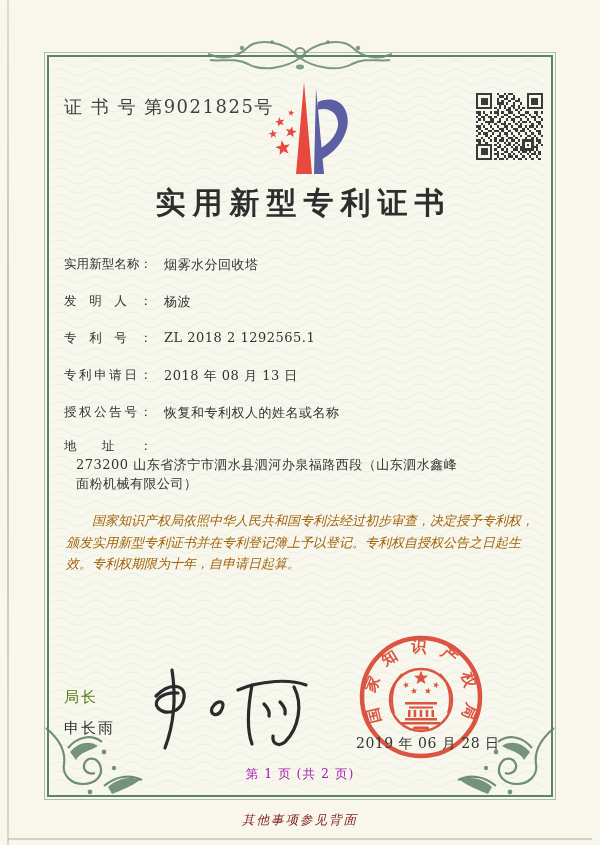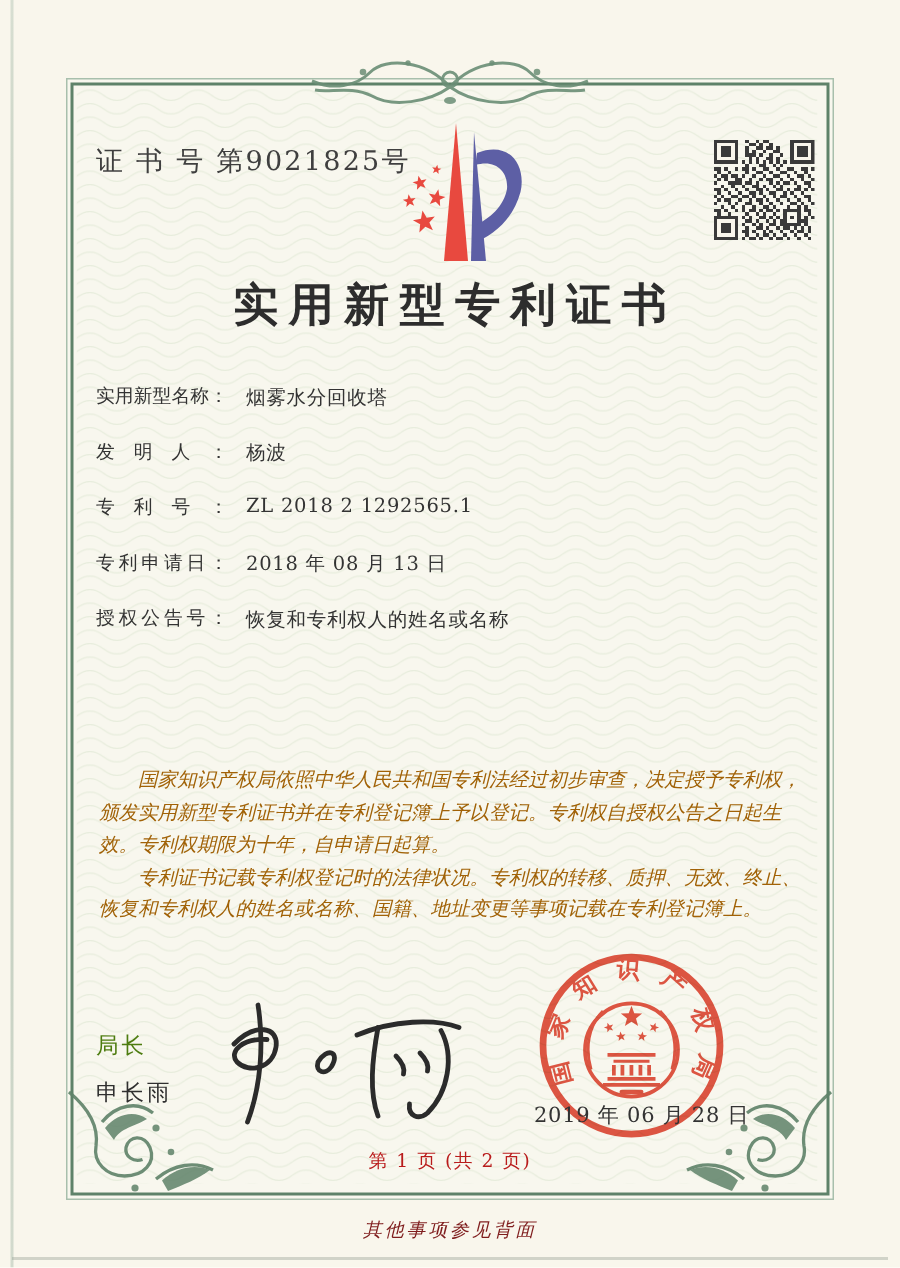--- a/index.html
+++ b/index.html
@@ -38,21 +38,21 @@
   .signer-title{position:absolute;left:64px;top:688px;font-size:15px;color:#4d7c0f;
     font-family:"DejaVu Sans","Liberation Sans",sans-serif;letter-spacing:2px;}
   .signer-name{position:absolute;left:64px;top:719px;font-size:15px;color:#2f2f2f;
     font-family:"DejaVu Sans","Liberation Sans",sans-serif;letter-spacing:2px;}
   .signature{position:absolute;left:134px;top:656px;width:200px;height:108px;}
   .seal{position:absolute;left:355px;top:631px;width:132px;height:132px;
     mix-blend-mode:multiply;opacity:.93;}
   .seal-date{position:absolute;left:356px;top:735px;width:150px;font-size:14px;
     letter-spacing:.5px;color:#333;}
   .page-info{position:absolute;left:0;right:0;top:766px;text-align:center;
-    font-size:12.5px;color:#b91c1c;letter-spacing:1px;}
+    font-size:12.5px;color:#a21caf;letter-spacing:1px;}
   .footer-note{position:absolute;left:0;right:0;top:812px;text-align:center;
     font-size:12.5px;font-style:italic;color:#7f1d1d;letter-spacing:2px;}
 </style>
 </head>
 <body>
 
 <div class="paper"></div>
 <div class="scan-edge-left"></div>
 <div class="scan-edge-bottom"></div>
 
@@ -183,24 +183,26 @@
   </div>
   <div class="field-row" style="top:330px">
     <span class="flabel">专利号：</span><span class="fvalue">ZL 2018 2 1292565.1</span>
   </div>
   <div class="field-row" style="top:367px">
     <span class="flabel">专利申请日：</span><span class="fvalue">2018 年 08 月 13 日</span>
   </div>
   <div class="field-row" style="top:404px">
     <span class="flabel">授权公告号：</span><span class="fvalue">恢复和专利权人的姓名或名称</span>
   </div>
+  <div class="field-row" style="top:438px">
+    <span class="flabel">地址：</span><span class="fvalue addr">273200 山东省济宁市泗水县泗河办泉福路西段（山东泗水鑫峰面粉机械有限公司）</span>
+  </div>
 
   <div class="paragraphs">
     <p>国家知识产权局依照中华人民共和国专利法经过初步审查，决定授予专利权，颁发实用新型专利证书并在专利登记簿上予以登记。专利权自授权公告之日起生效。专利权期限为十年，自申请日起算。</p>
-    <p>专利证书记载专利权登记时的法律状况。专利权的转移、质押、无效、终止、恢复和专利权人的姓名或名称、国籍、地址变更等事项记载在专利登记簿上。</p>
   </div>
 
   <div class="signer-title">局长</div>
   <div class="signer-name">申长雨</div>
 
   <svg class="signature" viewBox="0 0 200 108">
     <g stroke="#2b2b2b" stroke-width="3.2" fill="none" stroke-linecap="round" stroke-linejoin="round">
       <path d="M22,40 C36,26 52,28 50,42 C48,56 32,60 24,52 C18,45 28,36 44,37"></path>
       <path d="M38,14 C42,40 40,68 31,92"></path>
       <path d="M78,52 C84,42 93,45 87,55 C83,61 76,59 78,52"></path>

